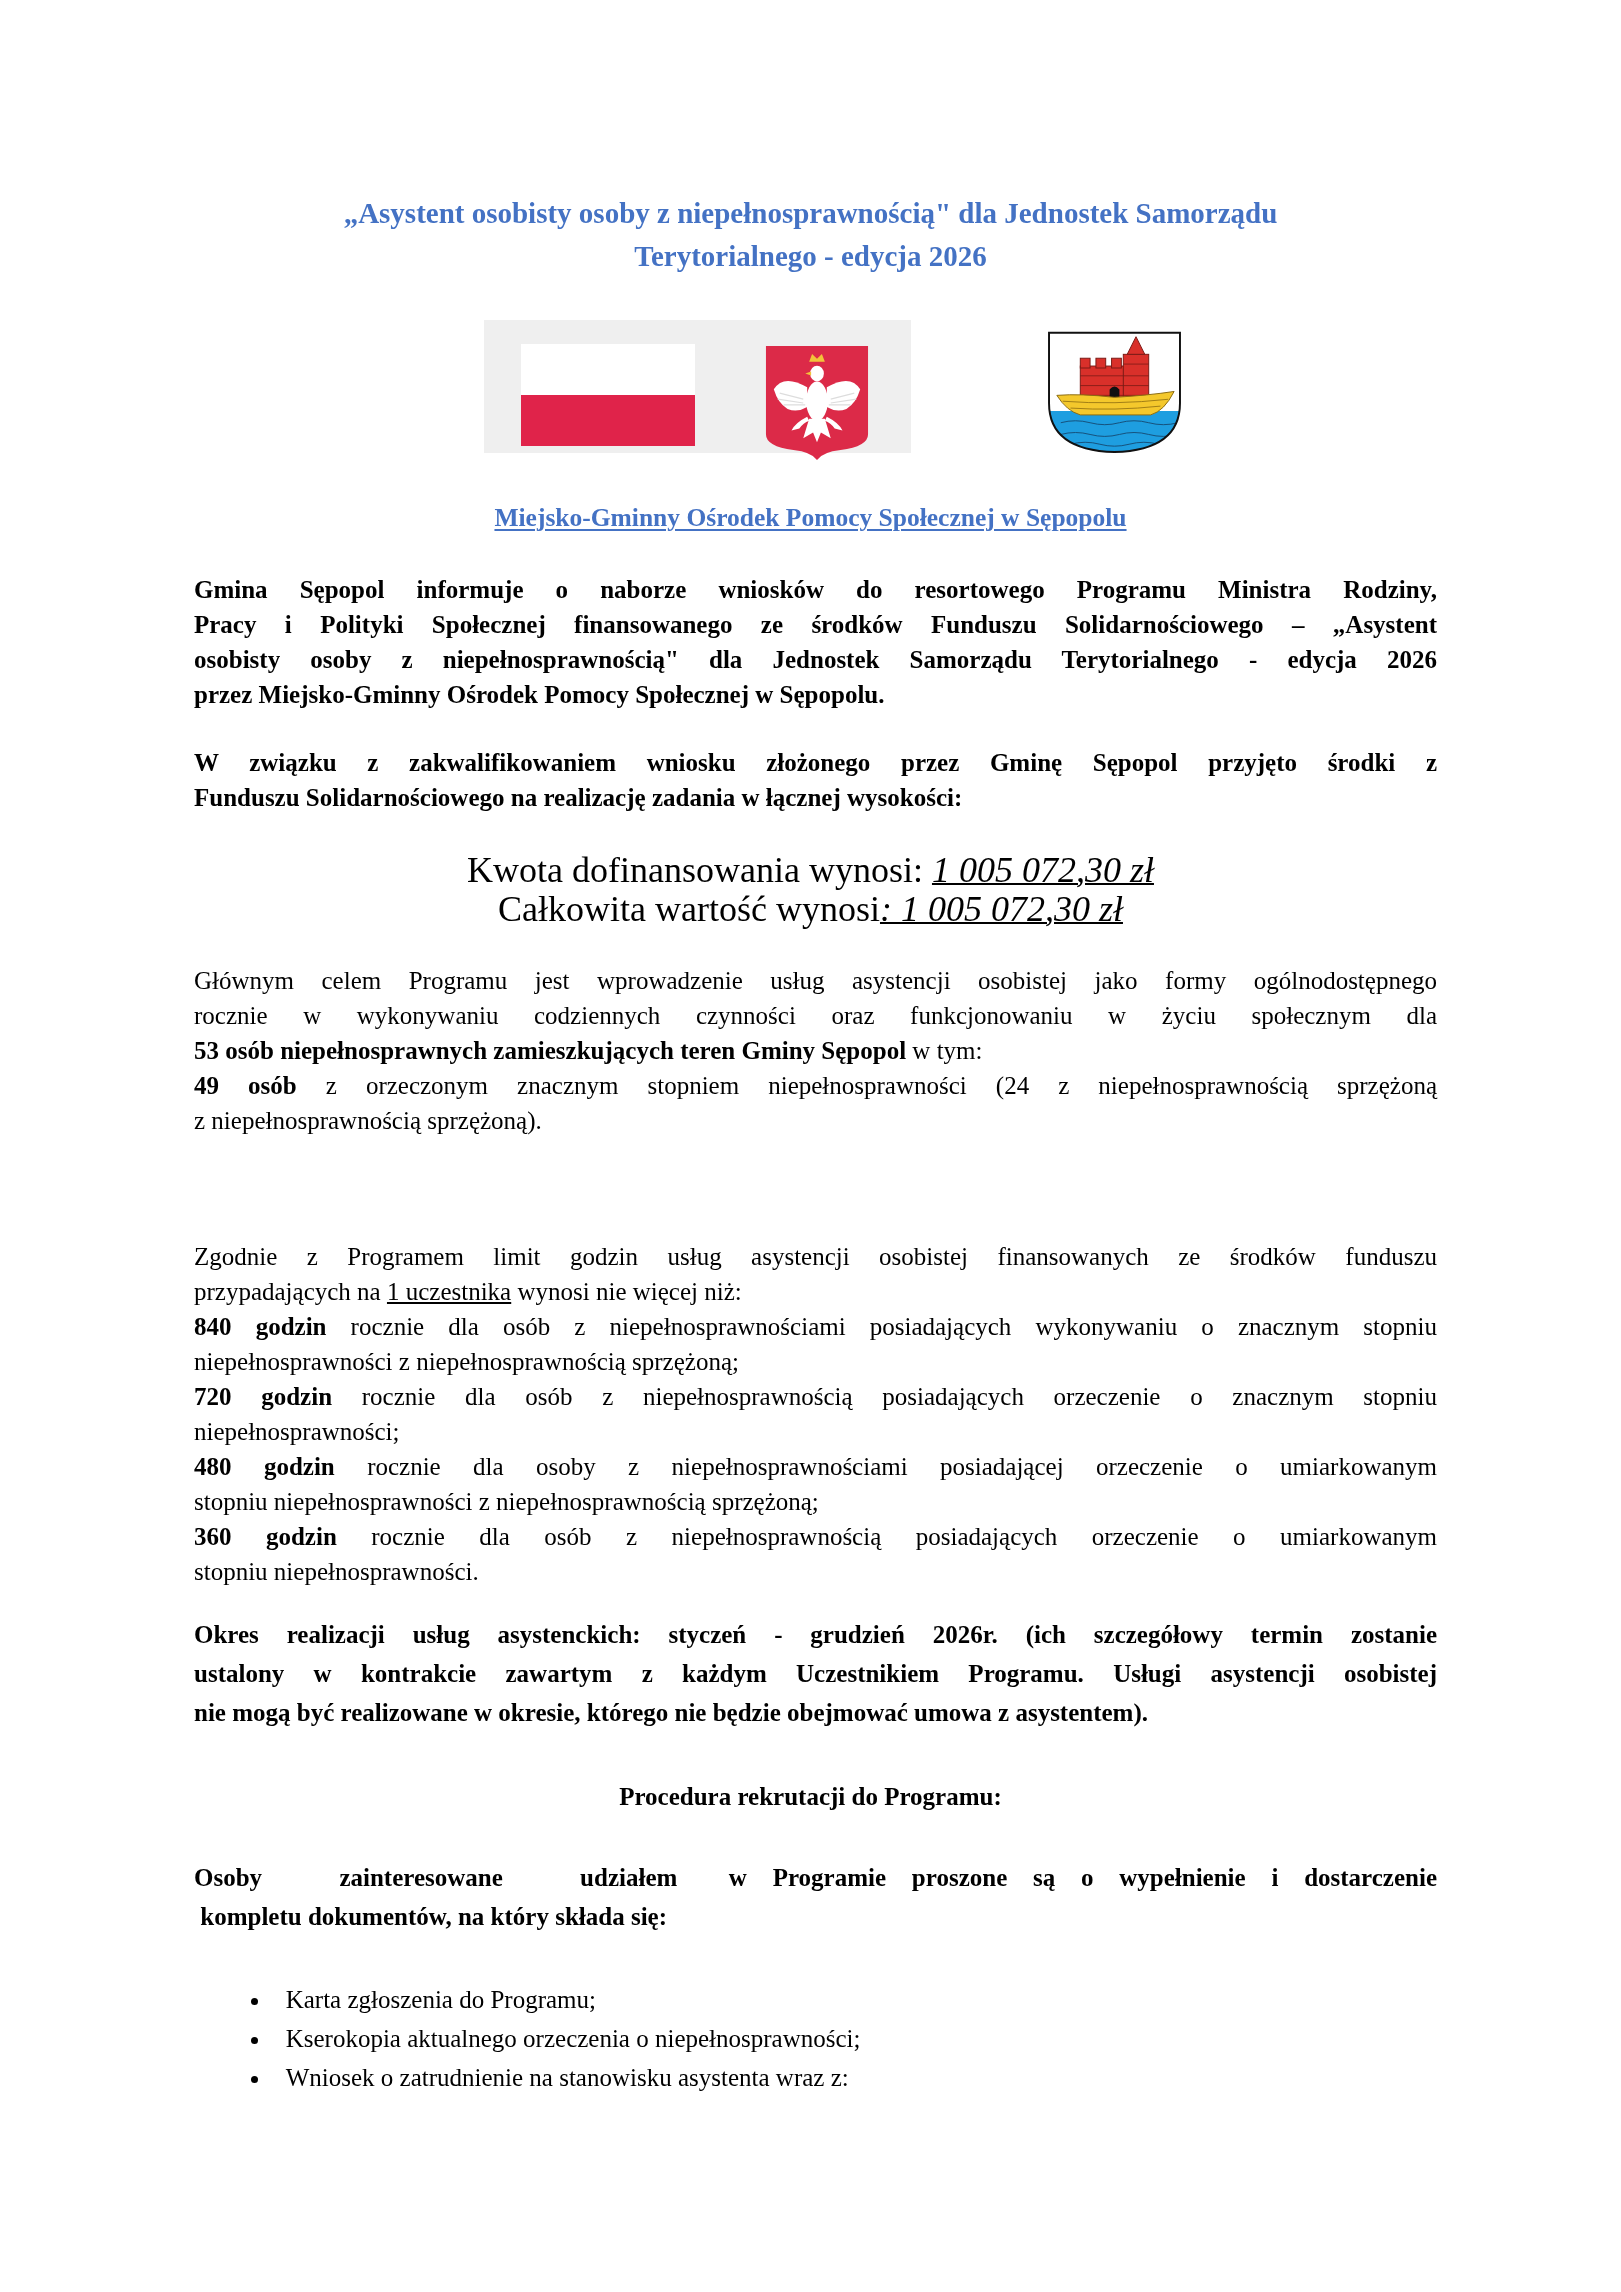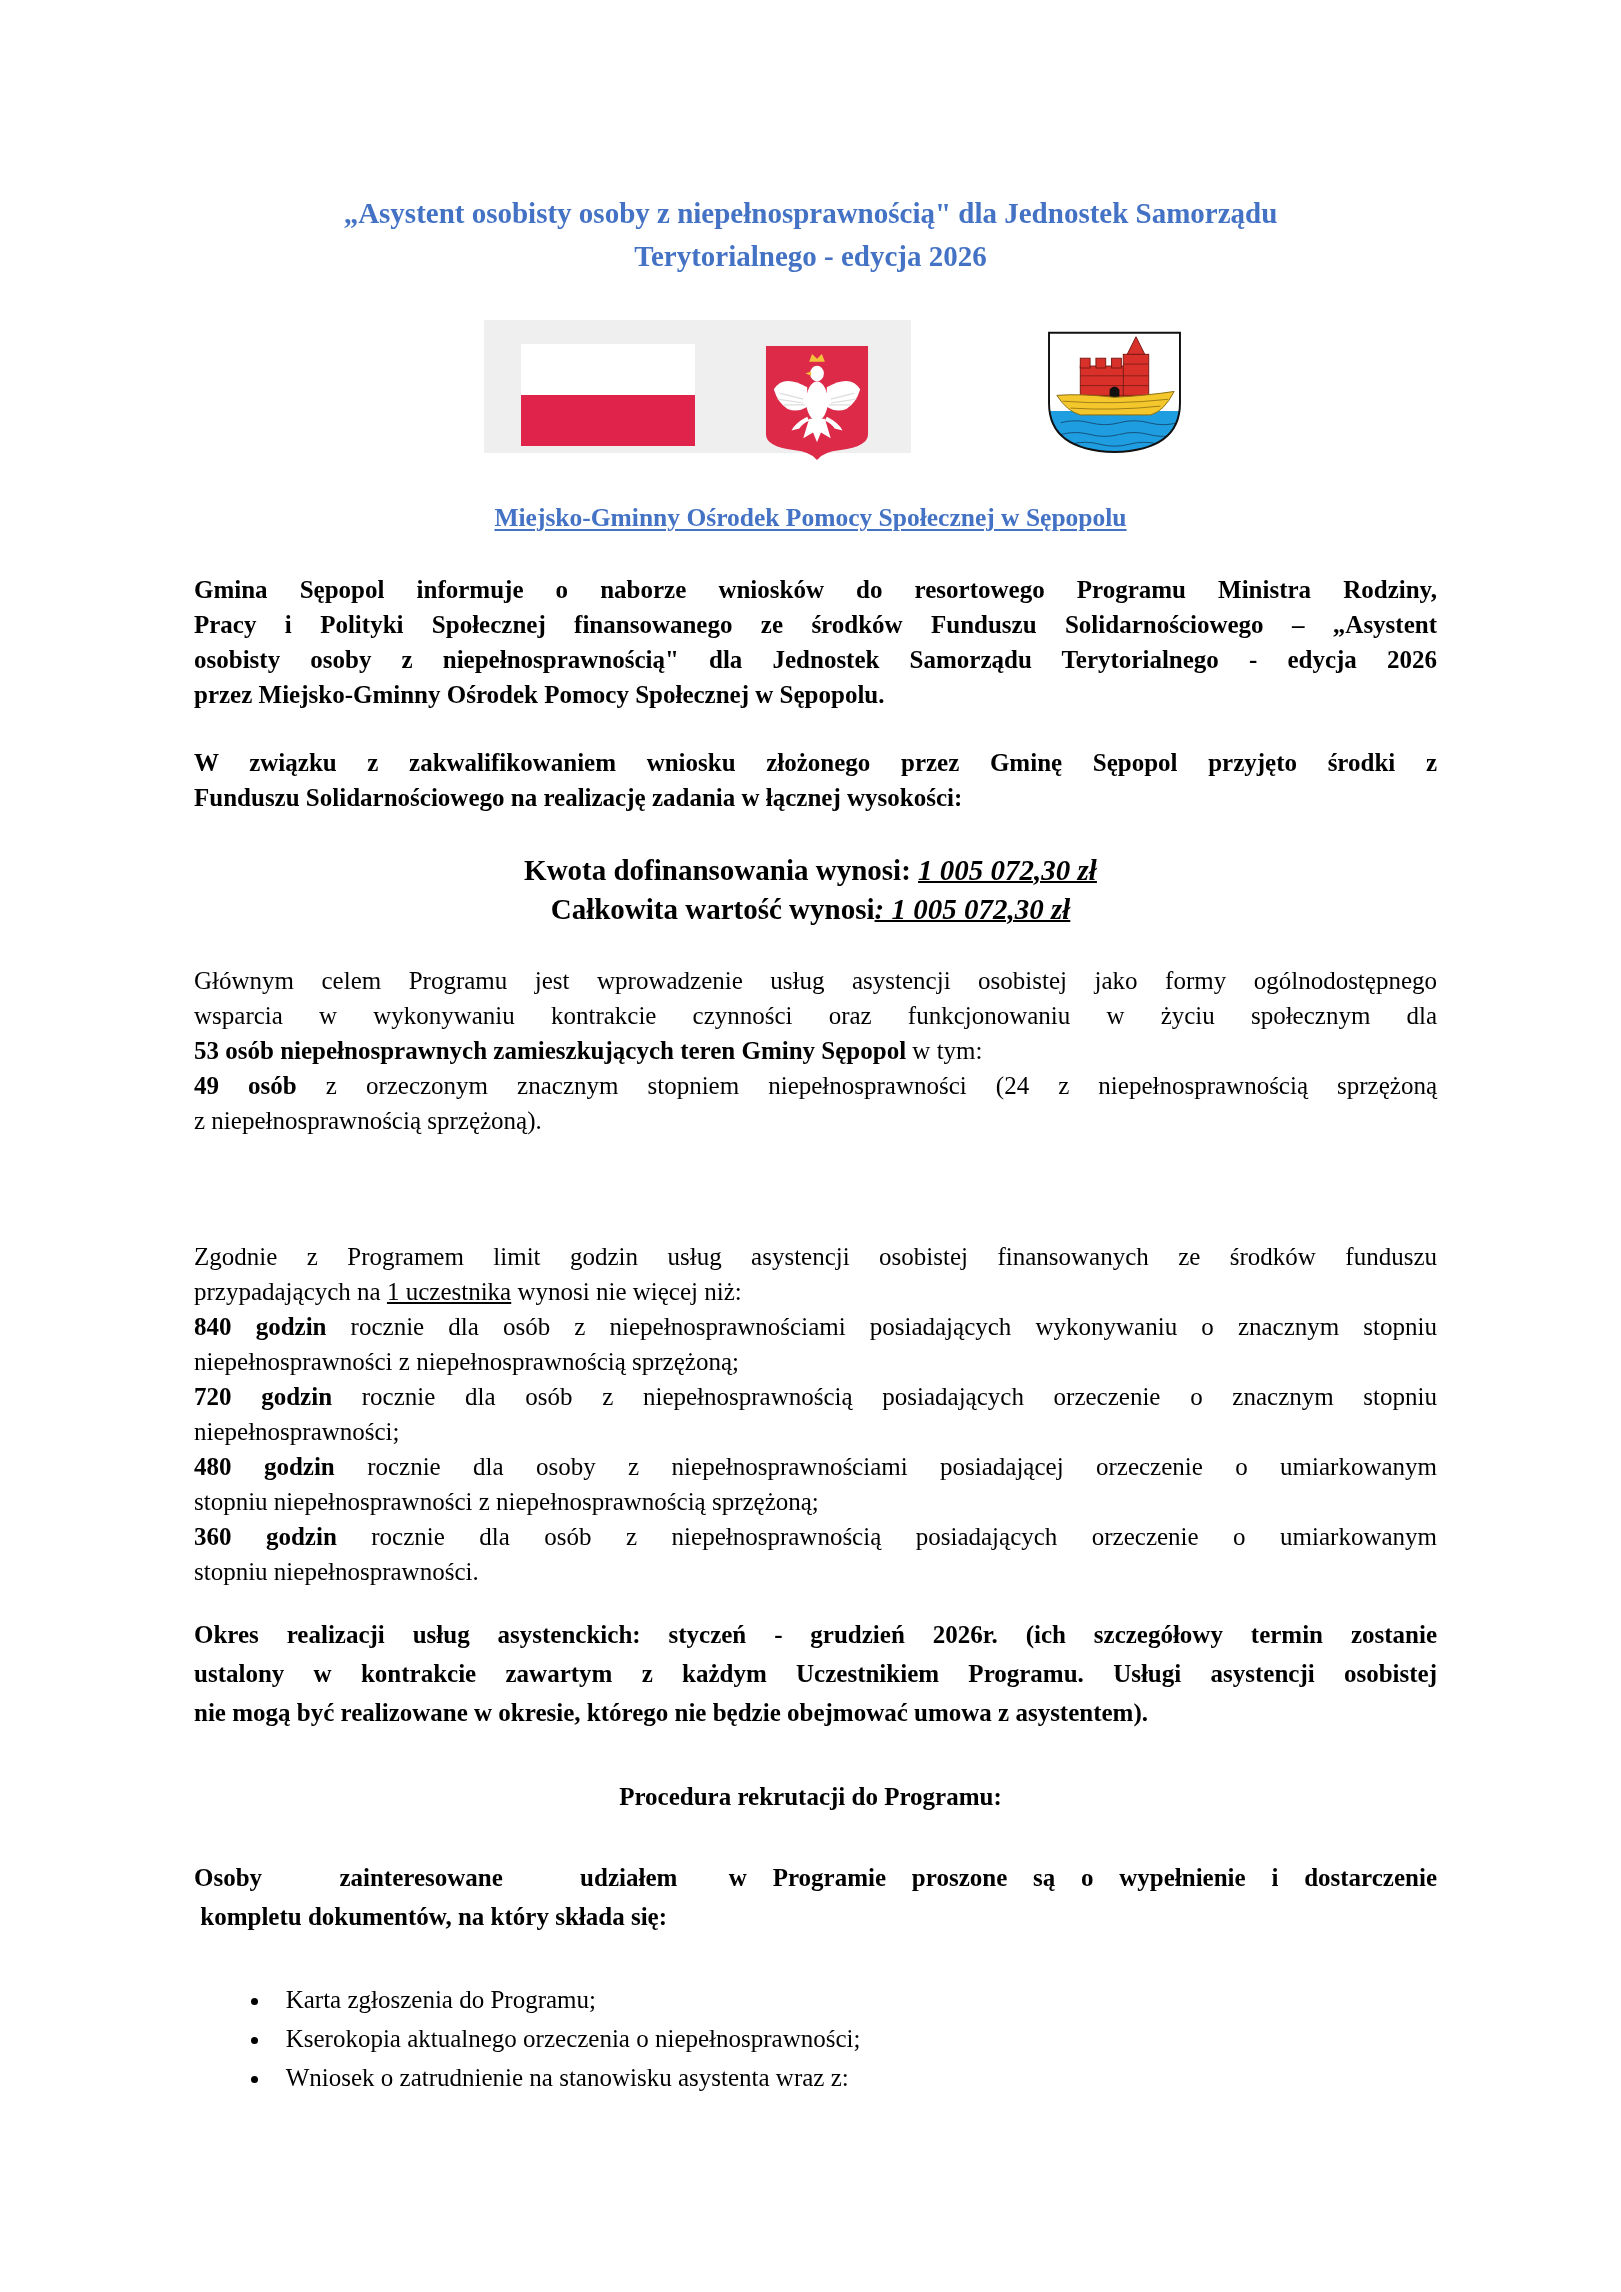--- a/index.html
+++ b/index.html
@@ -20,22 +20,22 @@
 
   .org { left: 196px; width: 1229px; top: 498px; text-align: center; color: #4472c4;
          font-weight: bold; font-size: 25.5px; line-height: 39px; }
   .org span { text-decoration: underline; text-decoration-thickness: 2px; text-underline-offset: 2.9px; }
 
   .para { left: 194px; width: 1243px; font-size: 25px; line-height: 35px; text-align: justify; }
   .bold { font-weight: bold; }
   .line-j { display: block; text-align: justify; text-align-last: justify; }
   .line-l { display: block; text-align: left; }
 
-  .amounts { left: 196px; width: 1229px; top: 851px; text-align: center; font-weight: bold;
-             font-size: 29px; line-height: 39px; }
+  .amounts { left: 196px; width: 1229px; top: 851px; text-align: center; font-weight: normal;
+             font-size: 36px; line-height: 39px; }
   .amounts .val { font-style: italic; text-decoration: underline; text-decoration-thickness: 2px; }
 
   .section-head { left: 196px; width: 1229px; top: 1779px; text-align: center;
                   font-weight: bold; font-size: 25px; line-height: 35px; }
   .u { text-decoration: underline; }
 
   ul.docs { position: absolute; left: 241px; top: 1980px; margin: 0; padding: 0 0 0 31px;
             font-size: 25px; line-height: 39px; list-style: disc; }
   ul.docs li { padding-left: 13.7px; }
 </style>
@@ -122,21 +122,21 @@
     <div>
       <span>Kwota dofinansowania wynosi: </span><span class="val">1 005 072,30 zł</span>
     </div>
     <div>
       <span>Całkowita wartość wynosi</span><span class="val">: 1 005 072,30 zł</span>
     </div>
   </div>
 
   <div class="abs para" style="top:963px;">
     <span class="line-j">Głównym celem Programu jest wprowadzenie usług asystencji osobistej jako formy ogólnodostępnego</span>
-    <span class="line-j">wsparcia w wykonywaniu kontrakcie czynności oraz funkcjonowaniu w życiu społecznym dla</span>
+    <span class="line-j">rocznie w wykonywaniu codziennych czynności oraz funkcjonowaniu w życiu społecznym dla</span>
     <span class="line-l"><b>53 osób niepełnosprawnych zamieszkujących teren Gminy Sępopol</b><span> w tym:</span></span>
     <span class="line-j"><b>49 osób</b><span> z orzeczonym znacznym stopniem niepełnosprawności (24 z niepełnosprawnością sprzężoną</span></span>
     <span class="line-l">z niepełnosprawnością sprzężoną).</span>
   </div>
 
   <div class="abs para" style="top:1239px;">
     <span class="line-j">Zgodnie z Programem limit godzin usług asystencji osobistej finansowanych ze środków funduszu</span>
     <span class="line-l"><span>przypadających na  </span><span class="u">1 uczestnika</span><span> wynosi nie więcej niż:</span></span>
 
     <span class="line-j"><b>840 godzin</b><span> rocznie dla osób z niepełnosprawnościami  posiadających wykonywaniu o znacznym stopniu</span></span>

